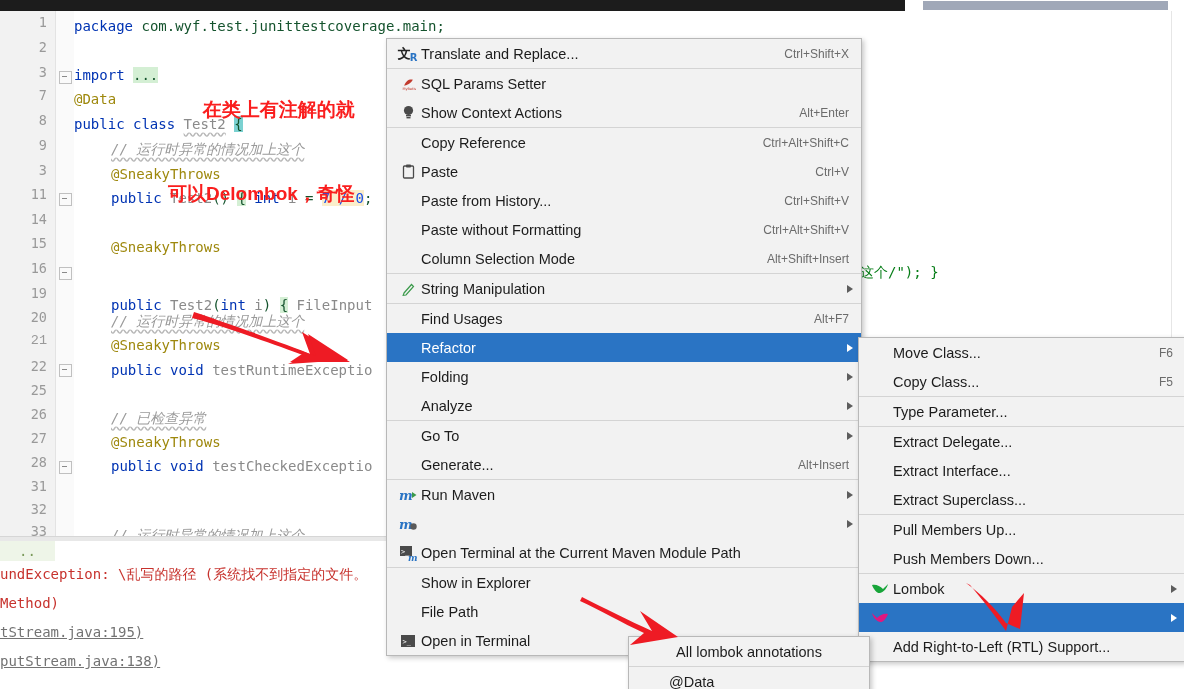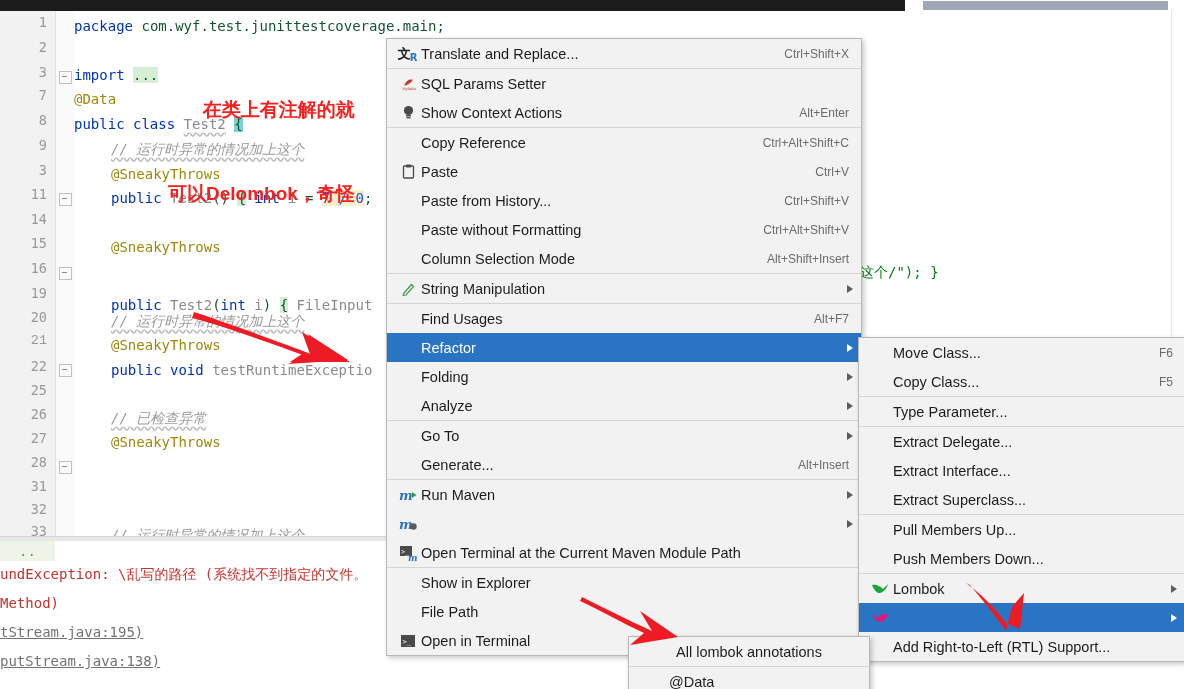--- a/index.html
+++ b/index.html
@@ -153,20 +153,21 @@
       <div class="line" style="top:298px;padding-left:37px;"><span class="cmt squiggle">// 运行时异常的情况加上这个</span></div>
 
       <div class="line" style="top:322px;padding-left:37px;"><span class="ann">@SneakyThrows</span></div>
 
       <div class="line" style="top:347px;padding-left:37px;"><span class="kw">public</span><span class="plain"> </span><span class="kw">void</span><span class="plain"> </span><span class="cls">testRuntimeExceptio</span></div>
 
       <div class="line" style="top:395px;padding-left:37px;"><span class="cmt squiggle">// 已检查异常</span></div>
 
       <div class="line" style="top:419px;padding-left:37px;"><span class="ann">@SneakyThrows</span></div>
 
+      <div class="line" style="top:443px;padding-left:37px;"><span class="kw">public</span><span class="plain"> </span><span class="kw">void</span><span class="plain"> </span><span class="cls">testCheckedExceptio</span></div>
 
       <div class="line" style="top:512px;padding-left:37px;"><span class="cmt">// 运行时异常的情况加上这个</span></div>
 
       <div class="line" style="top:249px;left:786px;"><span class="str">这个/"); }</span></div>
     </div>
 
     <div class="rail-div"></div>
     <div class="right-rail"></div>
   </div>
 

